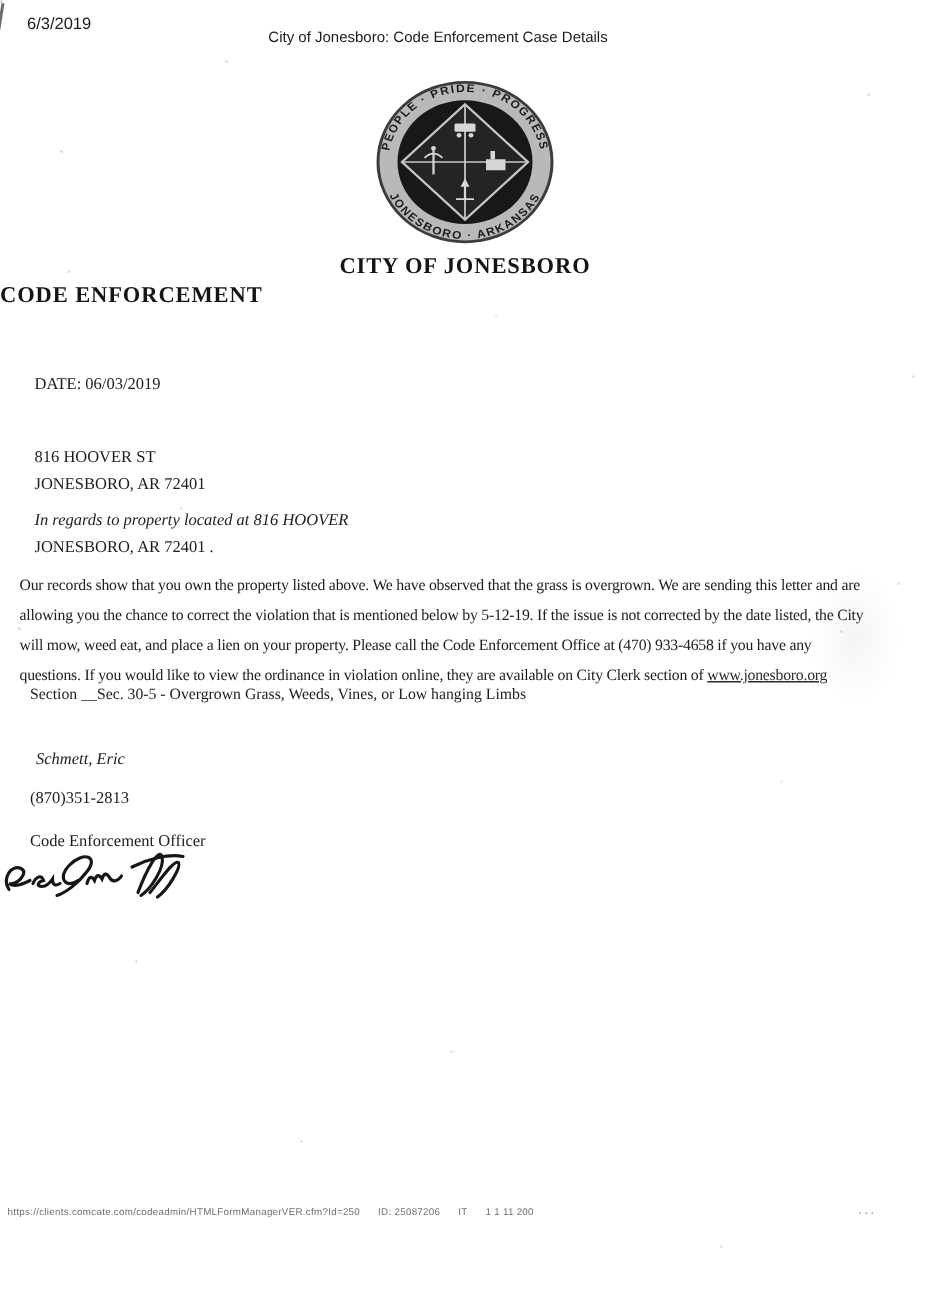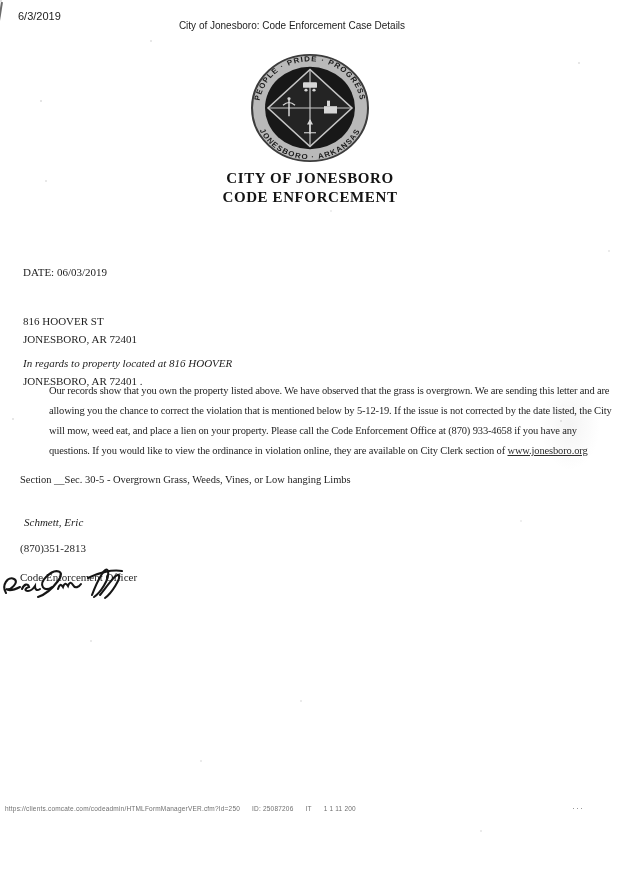--- a/index.html
+++ b/index.html
@@ -10,30 +10,30 @@
   .sans{font-family:"Liberation Sans",sans-serif;}
   .abs{position:absolute;}
   
   .print-date{left:18px;top:10px;font-size:11px;color:#1c1c1c;}
   .print-title{left:0;top:20px;width:620px;text-align:center;font-size:10px;color:#1c1c1c;transform:translateX(-18px);}
   .corner-mark{left:1px;top:2px;width:2px;height:32px;background:#3a3a3a;transform:rotate(9deg);transform-origin:top left;opacity:.75;}
   
   .seal{left:250px;top:53px;}
   
   .title1{left:0;top:170px;width:620px;text-align:center;font-size:15px;font-weight:bold;letter-spacing:.6px;color:#141414;}
-  .title2{left:0;top:189px;width:620px;text-align:center;font-size:15px;font-weight:bold;letter-spacing:.6px;color:#141414;}
-  .line{font-size:11px;color:#1d1d1d;white-space:nowrap;margin-top:16px;}
+  .title2{left:0;top:189px;width:620px;text-align:left;font-size:15px;font-weight:bold;letter-spacing:.6px;color:#141414;}
+  .line{font-size:11px;color:#1d1d1d;white-space:nowrap;}
   .date-line{left:23px;top:250px;}
   .to1{left:23px;top:280px;}
   .to2{left:23px;top:299px;}
   .to3{left:23px;top:317px;}
   .rg1{left:23px;top:341px;font-style:italic;}
   .rg2{left:23px;top:359px;}
   .body-par{left:13px;top:381px;width:600px;font-size:10.5px;letter-spacing:-0.15px;line-height:20px;color:#1d1d1d;}
-  .body-par .bl{display:block;white-space:nowrap;margin-left:36px;}
+  .body-par .bl{display:block;white-space:nowrap;}
   .weblink{text-decoration:underline;color:#2b2b2b;}
   .section-line{left:20px;top:458px;font-size:10.5px;}
   .sig-name{left:24px;top:500px;font-style:italic;}
   .sig-phone{left:20px;top:526px;}
   .sig-title{left:20px;top:555px;}
   .signature{left:0px;top:563px;}
   
   .footer-url{left:5px;top:805px;font-size:6.5px;color:#6f6f6f;white-space:pre;filter:blur(.5px);letter-spacing:.2px;}
   .footer-dots{left:572px;top:803px;font-size:9px;color:#8a8a8a;letter-spacing:1px;}
   
@@ -96,21 +96,21 @@
 
   <div class="abs line to2">816 HOOVER ST</div>
   <div class="abs line to3">JONESBORO, AR 72401</div>
 
   <div class="abs line rg1">In regards to property located at 816 HOOVER</div>
   <div class="abs line rg2">JONESBORO, AR 72401 .</div>
 
   <div class="abs body-par">
     <span class="bl">Our records show that you own the property listed above. We have observed that the grass is overgrown.  We are sending this letter and are</span>
     <span class="bl">allowing you the chance to correct the violation that is mentioned below by 5-12-19. If the issue is not corrected by the date listed, the City</span>
-    <span class="bl">will mow, weed eat, and place a lien on your property. Please call the Code Enforcement Office at (870) 933-4658 if you have any</span>
+    <span class="bl">will mow, weed eat, and place a lien on your property. Please call the Code Enforcement Office at (470) 933-4658 if you have any</span>
     <span class="bl"><span>questions. If you would like to view the ordinance in violation online, they are available on City Clerk section of </span><span class="weblink">www.jonesboro.org</span></span>
   </div>
 
   <div class="abs line section-line">Section __Sec. 30-5 - Overgrown Grass, Weeds, Vines, or Low hanging Limbs</div>
 
   <div class="abs line sig-name">Schmett, Eric</div>
   <div class="abs line sig-phone">(870)351-2813</div>
   <div class="abs line sig-title">Code Enforcement Officer</div>
 
   <svg class="abs signature" width="135" height="48" viewBox="0 0 135 48">

